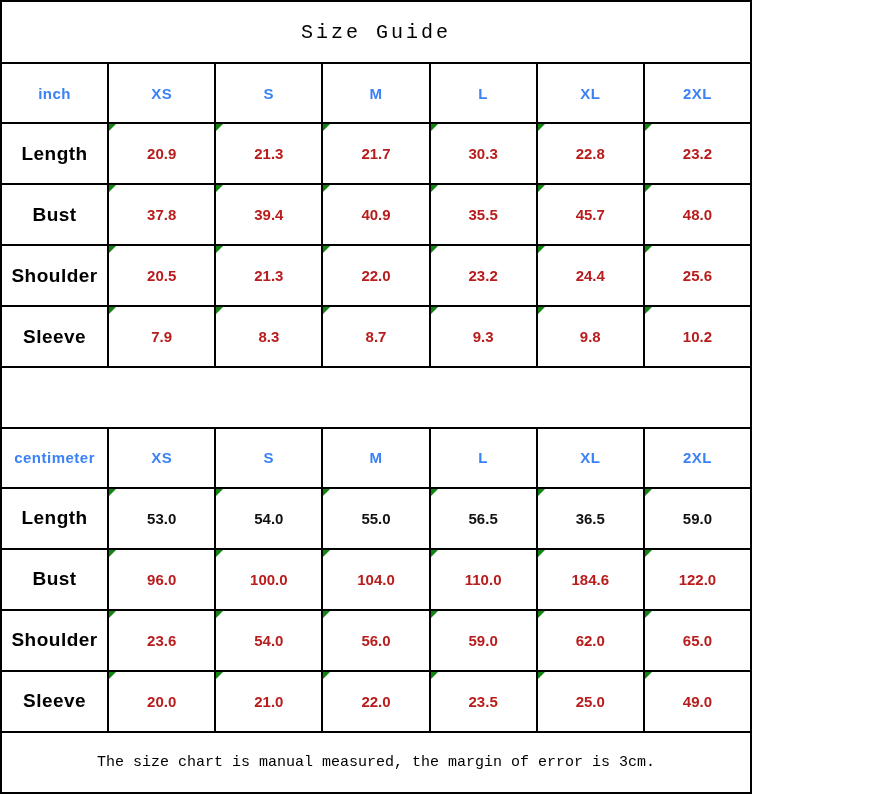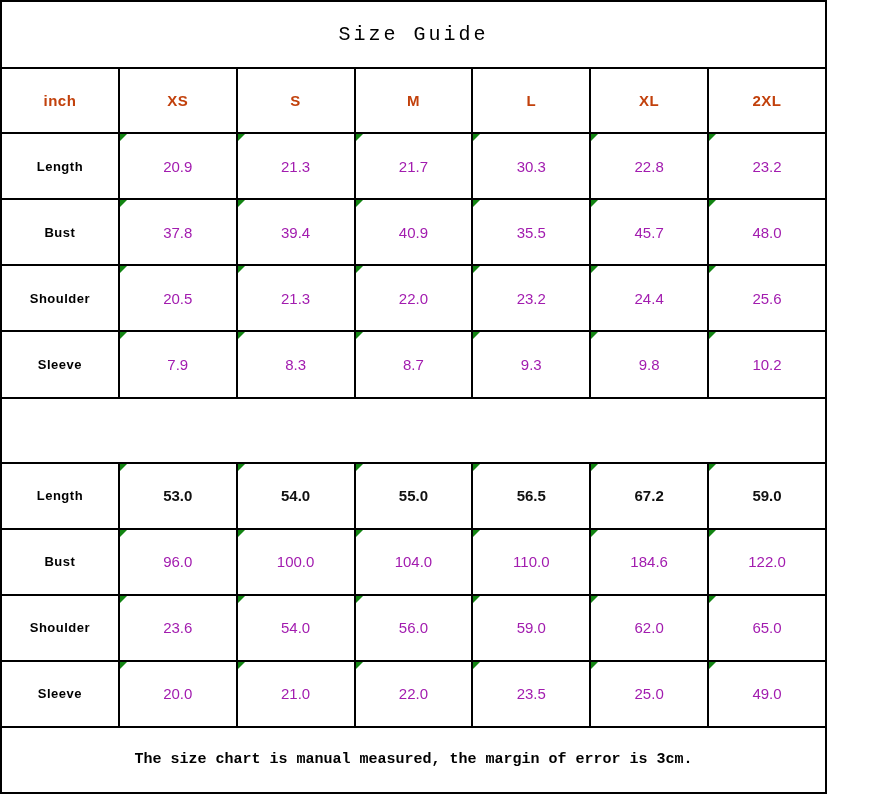--- a/index.html
+++ b/index.html
@@ -4,21 +4,21 @@
 <style>
   html, body {
     margin: 0;
     padding: 0;
     background: #ffffff;
   }
   body {
     width: 890px;
   }
   table.size-guide {
-    width: 827px;
+    width: 752px;
     height: 794px;
     border-collapse: collapse;
     table-layout: fixed;
     font-family: "Liberation Sans", sans-serif;
     background: #ffffff;
   }
   td, th {
     border: 2px solid #000000;
     text-align: center;
     vertical-align: middle;
@@ -34,33 +34,33 @@
   .title-cell {
     font-family: "Liberation Mono", "DejaVu Sans Mono", monospace;
     font-size: 20px;
     font-weight: normal;
     letter-spacing: 3px;
     color: #000000;
   }
   .header-row th {
     font-size: 15px;
     font-weight: bold;
-    color: #c2410c;
+    color: #3b82f6;
     letter-spacing: 0.5px;
   }
   .label-cell {
-    font-size: 13px;
+    font-size: 19px;
     font-weight: bold;
     color: #000000;
     letter-spacing: 0.5px;
   }
   .value-cell {
     font-size: 15px;
-    font-weight: normal;
-    color: #a21caf;
+    font-weight: bold;
+    color: #b91c1c;
     position: relative;
   }
   .value-cell.bold {
     font-weight: bold;
     color: #111111;
     margin-top: 12px;
   }
   .flagged::before {
     content: "";
     position: absolute;
@@ -71,21 +71,20 @@
     border-top: 7px solid var(--flag-green, #128412);
     border-right: 7px solid transparent;
   }
   .separator-cell {
     background: #ffffff;
   }
   .footer-cell {
     font-family: "Liberation Mono", "DejaVu Sans Mono", monospace;
     font-size: 15px;
     color: #000000;
-    font-weight: bold;
   }
 </style>
 </head>
 <body>
 
 <table class="size-guide">
   <colgroup>
     <col style="width:14.2857%">
     <col style="width:14.2857%">
     <col style="width:14.2857%">
@@ -148,27 +147,36 @@
       </tr>
     </tbody>
 
   <tbody>
     <tr class="separator-row">
       <td class="separator-cell" colspan="7"></td>
     </tr>
   </tbody>
 
   <tbody>
+      <tr class="header-row">
+        <th class="unit-cell">centimeter</th>
+        <th class="size-cell">XS</th>
+        <th class="size-cell">S</th>
+        <th class="size-cell">M</th>
+        <th class="size-cell">L</th>
+        <th class="size-cell">XL</th>
+        <th class="size-cell">2XL</th>
+      </tr>
       <tr class="data-row">
         <th class="label-cell">Length</th>
         <td class="value-cell flagged bold">53.0</td>
         <td class="value-cell flagged bold">54.0</td>
         <td class="value-cell flagged bold">55.0</td>
         <td class="value-cell flagged bold">56.5</td>
-        <td class="value-cell flagged bold">67.2</td>
+        <td class="value-cell flagged bold">36.5</td>
         <td class="value-cell flagged bold">59.0</td>
       </tr>
       <tr class="data-row">
         <th class="label-cell">Bust</th>
         <td class="value-cell flagged">96.0</td>
         <td class="value-cell flagged">100.0</td>
         <td class="value-cell flagged">104.0</td>
         <td class="value-cell flagged">110.0</td>
         <td class="value-cell flagged">184.6</td>
         <td class="value-cell flagged">122.0</td>

